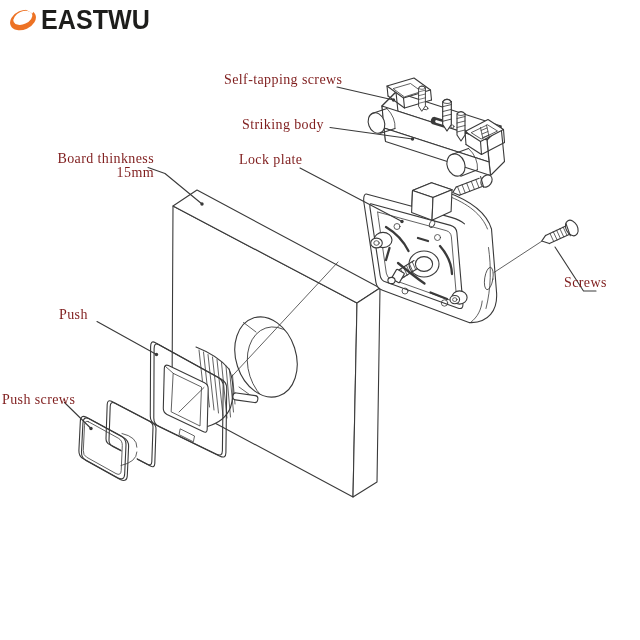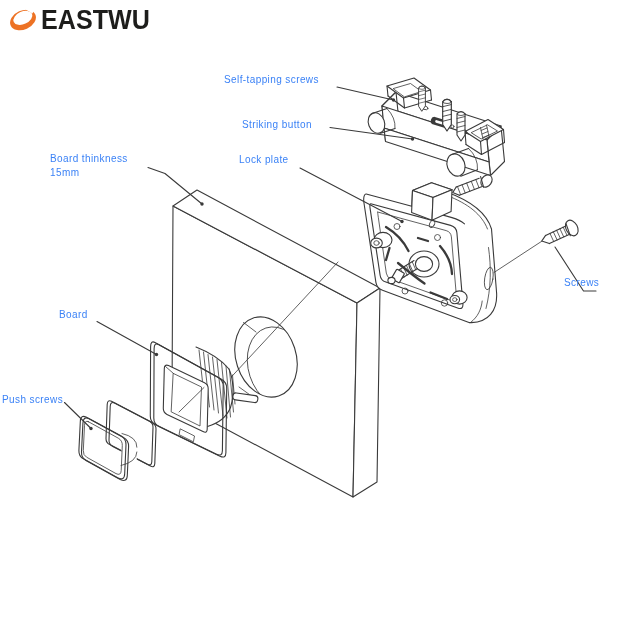--- a/index.html
+++ b/index.html
@@ -14,23 +14,23 @@
   .stage{position:relative;width:640px;height:640px;background:var(--background);}
   .art{position:absolute;left:0;top:0;}
   .art path,.art line,.art ellipse,.art circle,.art rect,.art polyline{
     fill:none;stroke:var(--line);stroke-width:1.1;stroke-linecap:round;stroke-linejoin:round;}
   .art .f{fill:#fff;}
   .art .wfill{fill:#fff;stroke:none;}
   .art .dkfill{fill:var(--line);stroke:none;}
   .art .dk{stroke-width:2.3;}
   .art .thin{stroke-width:0.85;}
   .art .t8{stroke-width:0.8;}
-  .lbl{position:absolute;font-family:Liberation Sans, sans-serif;font-size:10px;
-       color:#3b82f6;letter-spacing:0.4px;white-space:nowrap;line-height:14px;}
-  .lbl-center{text-align:left;}
+  .lbl{position:absolute;font-family:Liberation Serif, serif;font-size:14px;
+       color:#7f1d1d;letter-spacing:0.4px;white-space:nowrap;line-height:14px;}
+  .lbl-center{text-align:right;}
   .logo{position:absolute;left:8px;top:5px;display:flex;align-items:center;height:30px;}
   .logo-text{font-family:"Liberation Sans",sans-serif;font-weight:bold;font-size:27px;
        color:var(--logo_text);letter-spacing:0px;transform:scaleX(.93);transform-origin:left center;}
 </style>
 </head>
 <body>
 
 <div class="stage">
 
   <svg class="art" width="640" height="640" viewBox="0 0 640 640">
@@ -226,22 +226,22 @@
       <g transform="rotate(-24 15 13)">
         <ellipse cx="15" cy="13" rx="13.5" ry="9.5" fill="var(--accent)"></ellipse>
         <ellipse cx="15.8" cy="11" rx="10" ry="6.3" fill="#fff"></ellipse>
         <line x1="22" y1="2.5" x2="27.5" y2="10" stroke="#fff" stroke-width="3"></line>
       </g>
     </svg>
     <span class="logo-text" style="margin-left:3px">EASTWU</span>
   </div>
 
   <div class="lbl" style="left:224px;top:73px">Self-tapping screws</div>
-  <div class="lbl" style="left:242px;top:118px">Striking button</div>
+  <div class="lbl" style="left:242px;top:118px">Striking body</div>
   <div class="lbl" style="left:239px;top:153px">Lock plate</div>
   <div class="lbl lbl-center" style="left:50px;top:152px;width:104px">
     <div>Board thinkness</div>
     <div>15mm</div>
   </div>
-  <div class="lbl" style="left:59px;top:308px">Board</div>
+  <div class="lbl" style="left:59px;top:308px">Push</div>
   <div class="lbl" style="left:2px;top:393px">Push screws</div>
   <div class="lbl" style="left:564px;top:276px">Screws</div>
 </div>
 
 </body></html>

